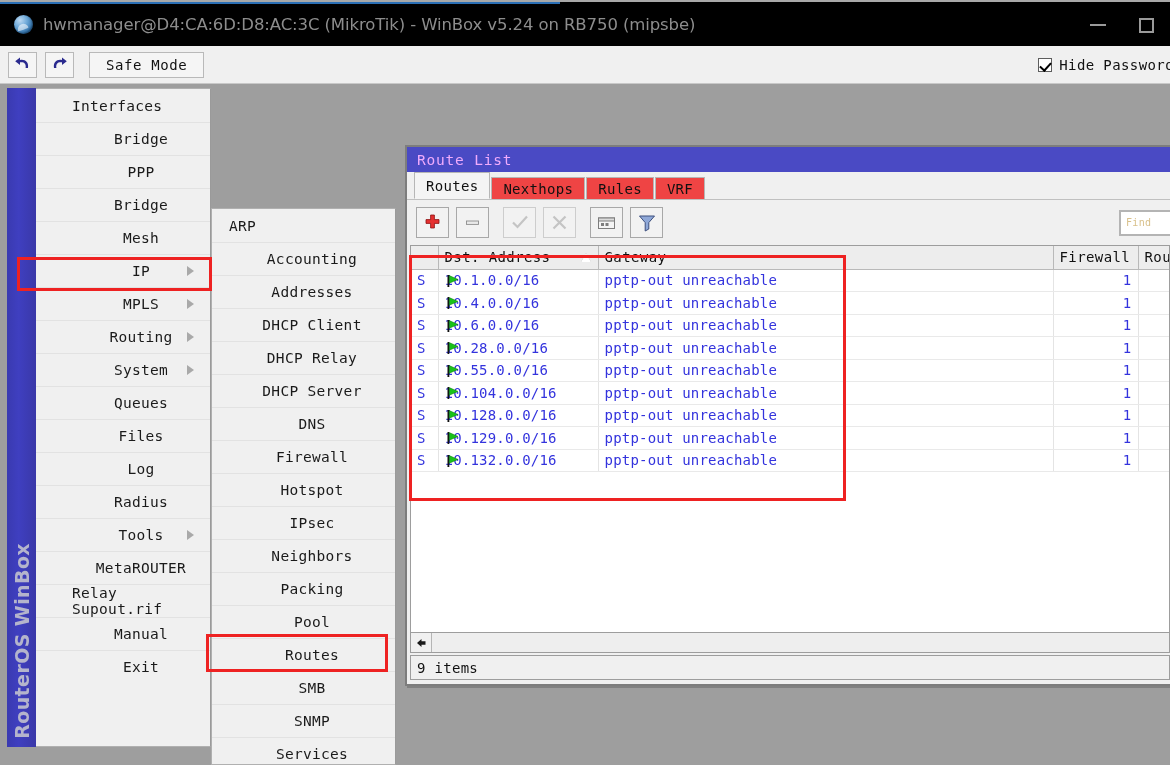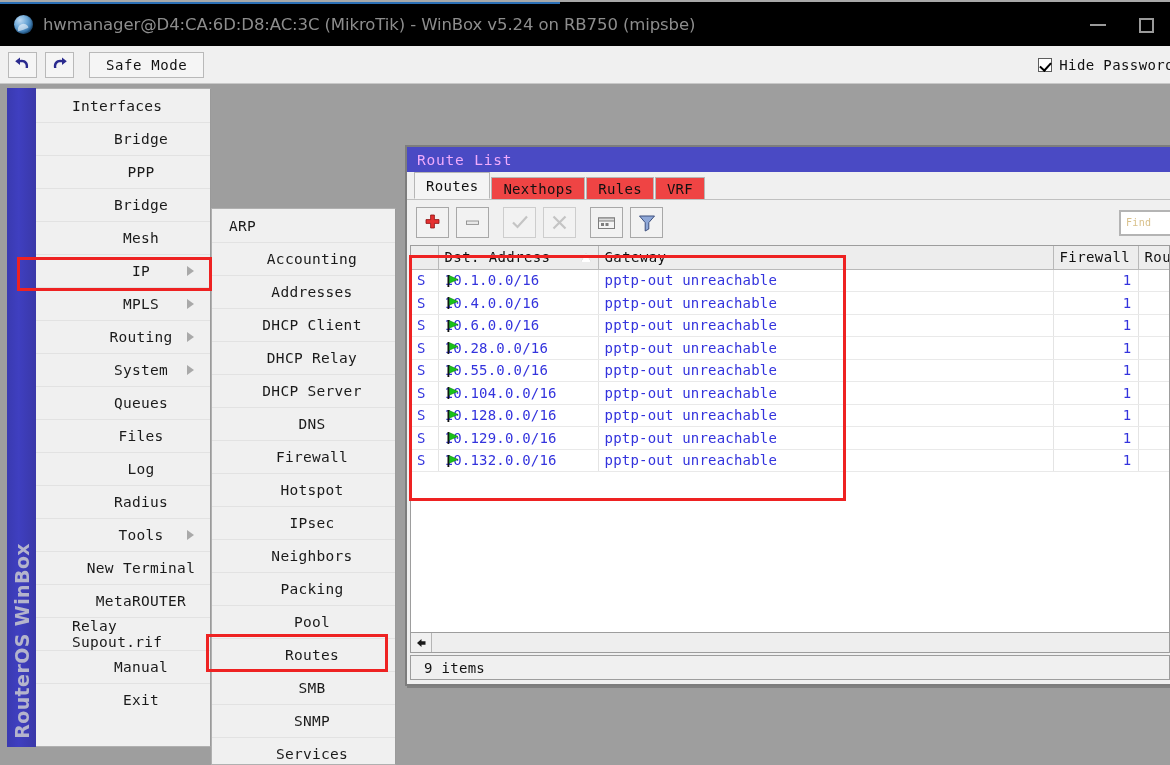--- a/index.html
+++ b/index.html
@@ -394,21 +394,21 @@
   .hs-track { flex: 1; height: 19px; background: #eeeeee; }
   .rl-status {
     position: absolute;
     left: 3px; right: 3px;
     bottom: 4px;
     height: 25px;
     background: #f0f0f0;
     border: 1px solid #9d9d9d;
     box-sizing: border-box;
     display: flex; align-items: center;
-    padding-left: 13px;
+    padding-left: 6px;
   }
   .rl-status-text {
     font-family: "DejaVu Sans Mono", "Liberation Mono", monospace;
     font-size: 14px;
     color: #111;
     letter-spacing: 0.3px;
   }
 </style>
 </head>
 <body>
@@ -494,23 +494,20 @@
       </div>
       <div class="menu-item">
         <span>Log</span>
       </div>
       <div class="menu-item">
         <span>Radius</span>
       </div>
       <div class="menu-item">
         <span>Tools</span>
         <span class="submenu-arrow"></span>
-      </div>
-      <div class="menu-item">
-        <span>New Terminal</span>
       </div>
       <div class="menu-item">
         <span>MetaROUTER</span>
       </div>
       <div class="menu-item">
         <span>Relay Supout.rif</span>
       </div>
       <div class="menu-item">
         <span>Manual</span>
       </div>

